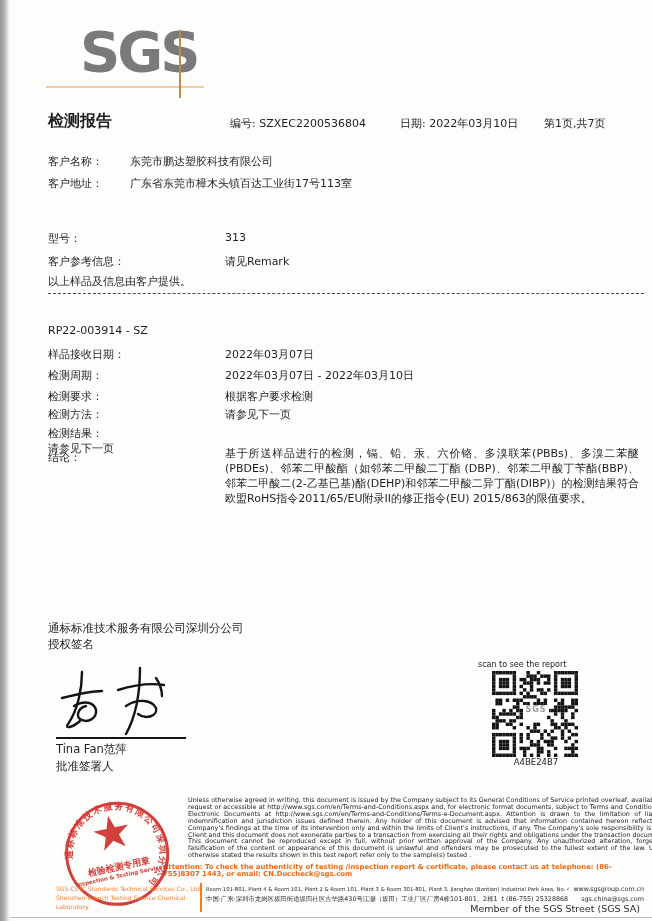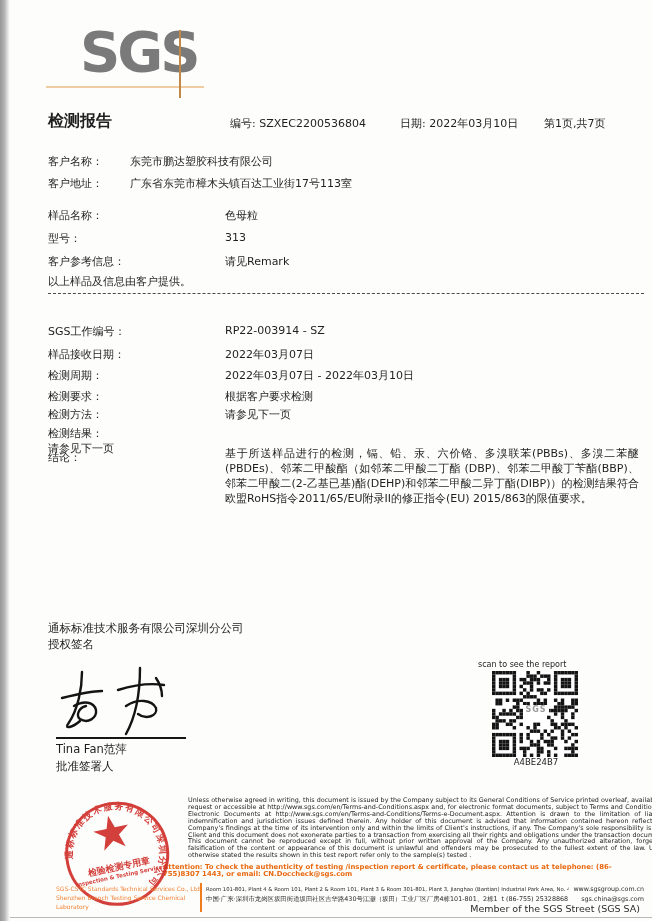--- a/index.html
+++ b/index.html
@@ -90,39 +90,34 @@
 
   <div class="row w1" style="top:154px;">
     <span class="lbl">客户名称：</span>
     <span>东莞市鹏达塑胶科技有限公司</span>
   </div>
   <div class="row w1" style="top:176px;">
     <span class="lbl">客户地址：</span>
     <span>广东省东莞市樟木头镇百达工业街17号113室</span>
   </div>
 
-  <div class="row w2" style="top:208px;">
-    <span class="lbl">样品名称：</span>
-    <span>色母粒</span>
-  </div>
   <div class="row w2" style="top:231px;">
     <span class="lbl">型号：</span>
     <span>313</span>
   </div>
   <div class="row w2" style="top:254px;">
     <span class="lbl">客户参考信息：</span>
     <span>请见Remark</span>
   </div>
   <div class="row" style="top:274px;">
     <span>以上样品及信息由客户提供。</span>
   </div>
   <div class="abs dashed"></div>
 
   <div class="row w2" style="top:324px;">
-    <span class="lbl">SGS工作编号：</span>
     <span>RP22-003914 - SZ</span>
   </div>
   <div class="row w2" style="top:347px;">
     <span class="lbl">样品接收日期：</span>
     <span>2022年03月07日</span>
   </div>
   <div class="row w2" style="top:368px;">
     <span class="lbl">检测周期：</span>
     <span>2022年03月07日 - 2022年03月10日</span>
   </div>

